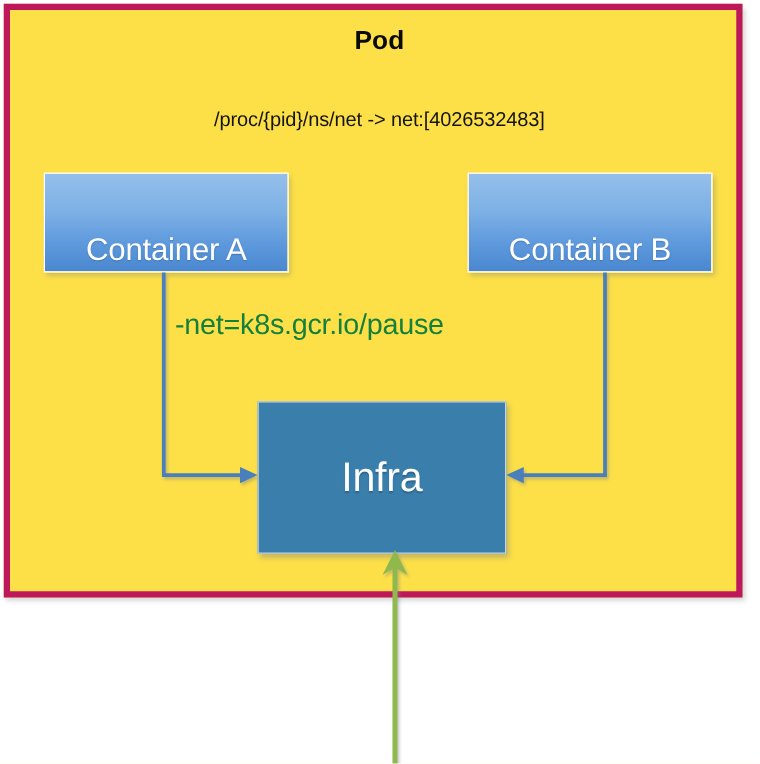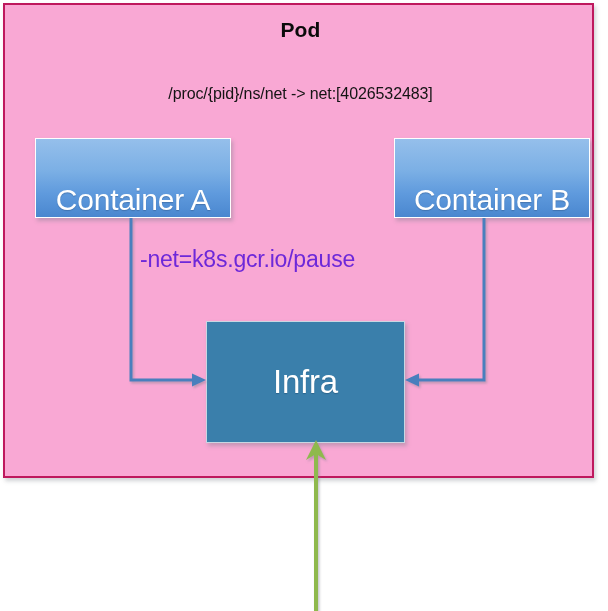--- a/index.html
+++ b/index.html
@@ -25,22 +25,22 @@
   }
 
   
   .pod-box {
     position: absolute;
     left: 3px;
     top: 3px;
     width: 591px;
     height: 475px;
     box-sizing: border-box;
-    background: #f9a8d4;
-    border: 2px solid #be185d;
+    background: #fde047;
+    border: 5px solid #be185d;
     box-shadow: 2px 3px 4px rgba(120, 125, 135, 0.35);
   }
 
   .pod-title {
     position: absolute;
     left: 0;
     top: 13px;
     width: 591px;
     text-align: center;
     font-size: 21px;
@@ -70,39 +70,39 @@
     height: 80px;
     box-sizing: border-box;
     background: linear-gradient(to bottom, #95bfeb 0%, #7cb0e5 40%, #5f9add 70%, #4a87cf 100%);
     border: 1px solid #ffffff;
     box-shadow: 2px 3px 4px rgba(120, 125, 135, 0.40);
     display: flex;
     align-items: center;
     justify-content: center;
   }
   .app-container .label {
-    font-size: 30px;
+    font-size: 25px;
     color: #ffffff;
     letter-spacing: -0.2px;
     line-height: 1;
     text-shadow: 0 1px 1px rgba(40, 70, 110, 0.35);
     margin-top: 44px;
   }
   #container-a { left: 35px; }
-  #container-b { left: 394px; }
+  #container-b { left: 374px; }
 
   
   .pause-note {
     position: absolute;
     left: 0;
     top: 246px;
     width: 495px;
     text-align: center;
     font-size: 23px;
-    color: #6d28d9;
+    color: #15803d;
     letter-spacing: -0.2px;
     white-space: nowrap;
   }
 
   
   .infra-box {
     position: absolute;
     left: 206px;
     top: 321px;
     width: 199px;

